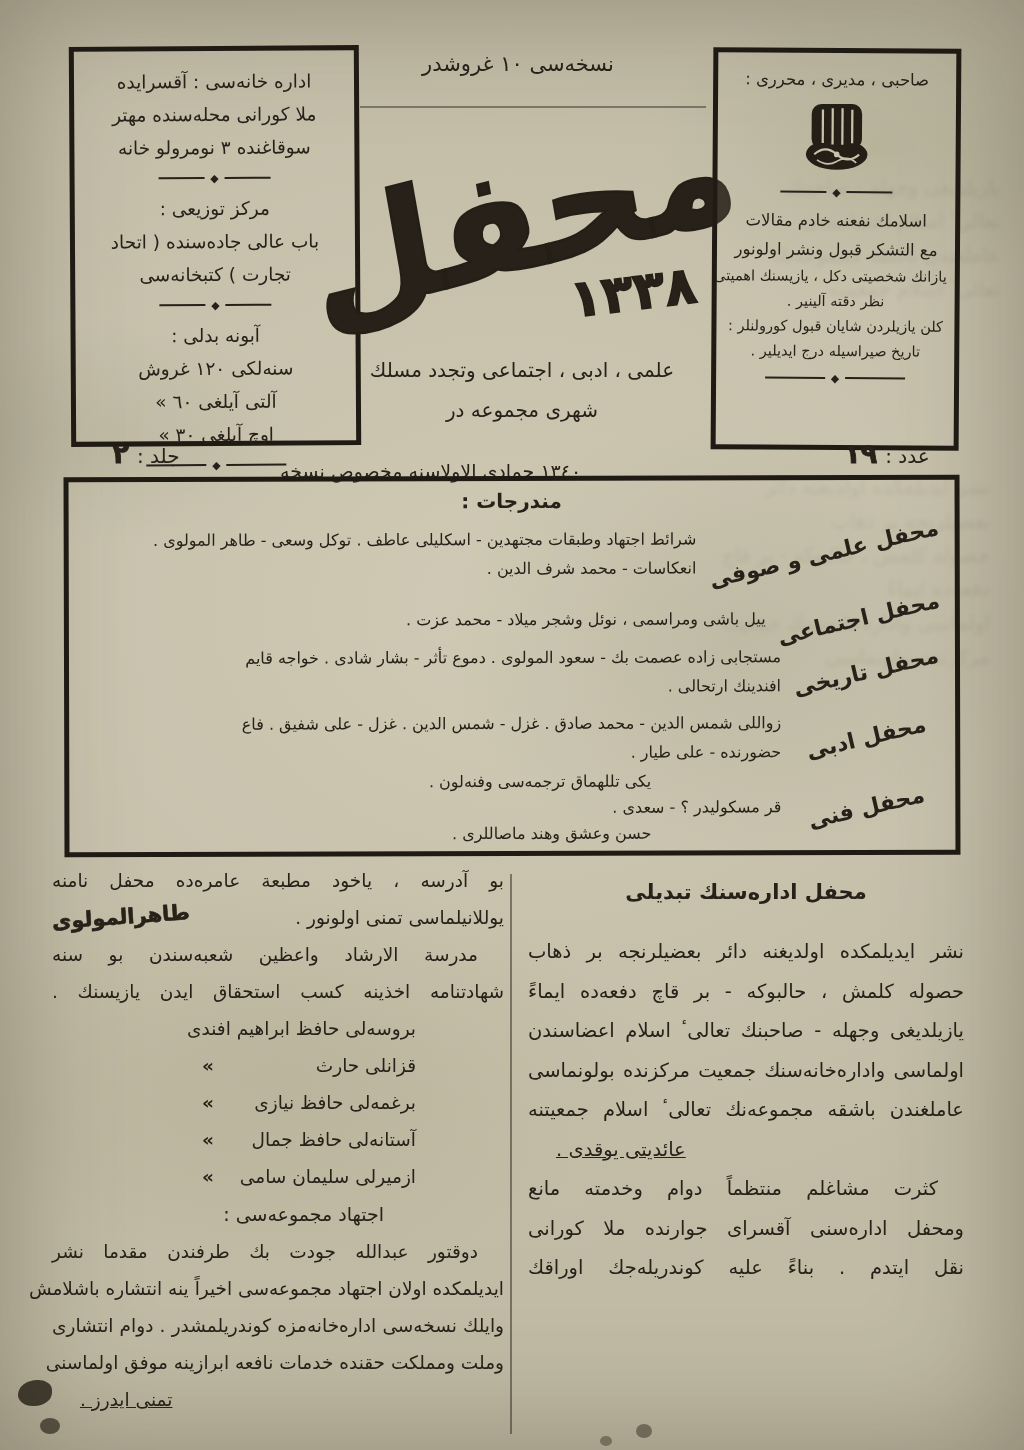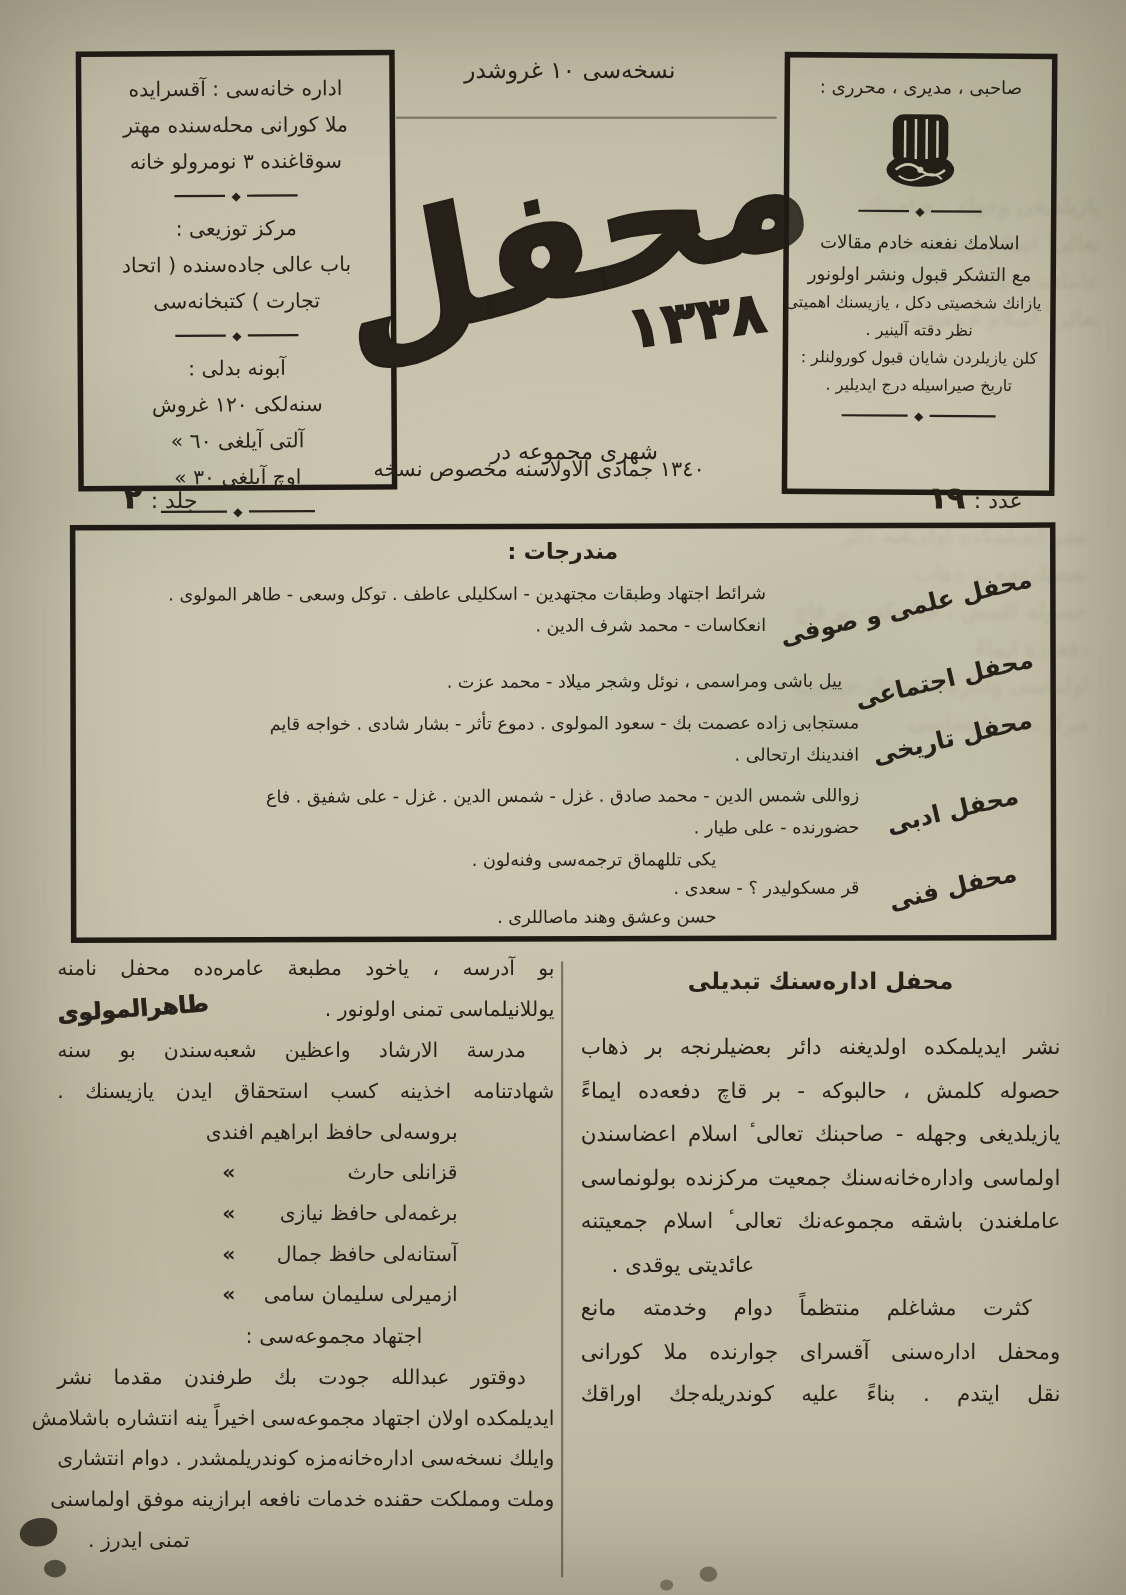--- a/index.html
+++ b/index.html
@@ -50,21 +50,21 @@
     font-size:148px; font-weight:bold; transform:rotate(-14deg) skewX(-4deg);
     -webkit-text-stroke:2.5px #241f16; letter-spacing:-6px;
   }
   .title-year{
     position:absolute; left:548px; top:262px; width:170px; text-align:center;
     font-size:52px; font-weight:bold; transform:rotate(-7deg);
     -webkit-text-stroke:1.5px #241f16;
   }
   .subtitle  { position:absolute; left:322px; top:358px; width:400px; text-align:center; font-size:20px; }
   .subtitle2 { position:absolute; left:322px; top:398px; width:400px; text-align:center; font-size:20px; }
-  .date-line { position:absolute; left:280px; top:416px; width:420px; text-align:center; font-size:19px; }
+  .date-line { position:absolute; left:280px; top:460px; width:420px; text-align:left; font-size:19px; }
 
   .issue-strip{ position:absolute; top:438px; font-size:20px; display:flex; align-items:baseline; gap:8px; }
   .issue-strip .num{ font-size:27px; font-weight:bold; -webkit-text-stroke:.8px #241f16; }
   .issue-right{ left:822px; width:130px; justify-content:center; }
   .volume-left{ left:86px; width:120px; justify-content:center; }
 
   
   .contents-box{ left:64px; top:476px; width:896px; height:380px; transform:rotate(-.15deg); }
   .contents-heading{ position:absolute; top:8px; left:0; right:0; text-align:center; font-size:20px; font-weight:bold; }
   .c-row{ position:absolute; right:14px; left:14px; display:flex; direction:rtl; align-items:center; gap:10px; }
@@ -82,21 +82,21 @@
   .v-rule{ position:absolute; left:510px; top:874px; width:2px; height:560px; background:rgba(45,38,28,.5); }
 
   .col{ position:absolute; direction:rtl; }
   .col-right{ left:528px; top:872px; width:436px; }
   .col-left { left:52px;  top:862px; width:452px; }
 
   .art-title{ text-align:center; font-size:21px; font-weight:bold; line-height:40px; margin-bottom:20px; }
   .ar-line{ font-size:19.5px; line-height:39.5px; text-align:justify; text-align-last:justify; white-space:nowrap; }
   .bl-line{ font-size:18.5px; line-height:37px;  text-align:justify; text-align-last:justify; white-space:nowrap; }
   .indent{ padding-right:26px; }
-  .end-left{ text-align:center; text-align-last:left; padding-left:28px; }
+  .end-left{ text-align:center; text-align-last:left; padding-left:28px;text-decoration:underline; }
 
   .sig-row{ display:flex; justify-content:space-between; align-items:baseline; text-align:right; text-align-last:right; }
   .signature{ font-weight:bold; font-size:21px; transform:rotate(-4deg); -webkit-text-stroke:.6px #241f16; }
 
   .grad-row{ position:relative; height:37px; font-size:18.5px; line-height:37px; padding-right:88px; text-align:right; white-space:nowrap; }
   .grad-mark{ position:absolute; left:150px; top:0; font-weight:bold; }
   .sub-heading{ font-size:19px; line-height:38px; padding-right:120px; text-align:right; }
 </style>
 </head>
 <body>
@@ -142,20 +142,21 @@
         <span class="l"></span>
         <span class="g">◆</span>
         <span class="l"></span>
       </div>
   </div>
 
   <div class="price-line">نسخه‌سی ١٠ غروشدر</div>
   <div class="mast-rule"></div>
   <div class="title">محفل</div>
   <div class="title-year">١٣٣٨</div>
+  <div class="subtitle">علمی ، ادبی ، اجتماعی وتجدد مسلك</div>
   <div class="subtitle2">شهری مجموعه در</div>
   <div class="date-line">١٣٤٠ جمادی الاولاسنه مخصوص نسخه</div>
 
   <div class="frame editor-box">
     <div class="box-line">صاحبی ، مدیری ، محرری :</div>
     <div class="seal-wrap">
       <svg width="84" height="78" viewBox="0 0 60 54" aria-hidden="true">
         <rect x="12" y="2" width="36" height="32" rx="7" fill="#241f16"></rect>
         <ellipse cx="30" cy="38" rx="22" ry="11" fill="#241f16"></ellipse>
         <line x1="20" y1="6" x2="20" y2="30" stroke="#c8c2ad" stroke-width="1.6"></line>

